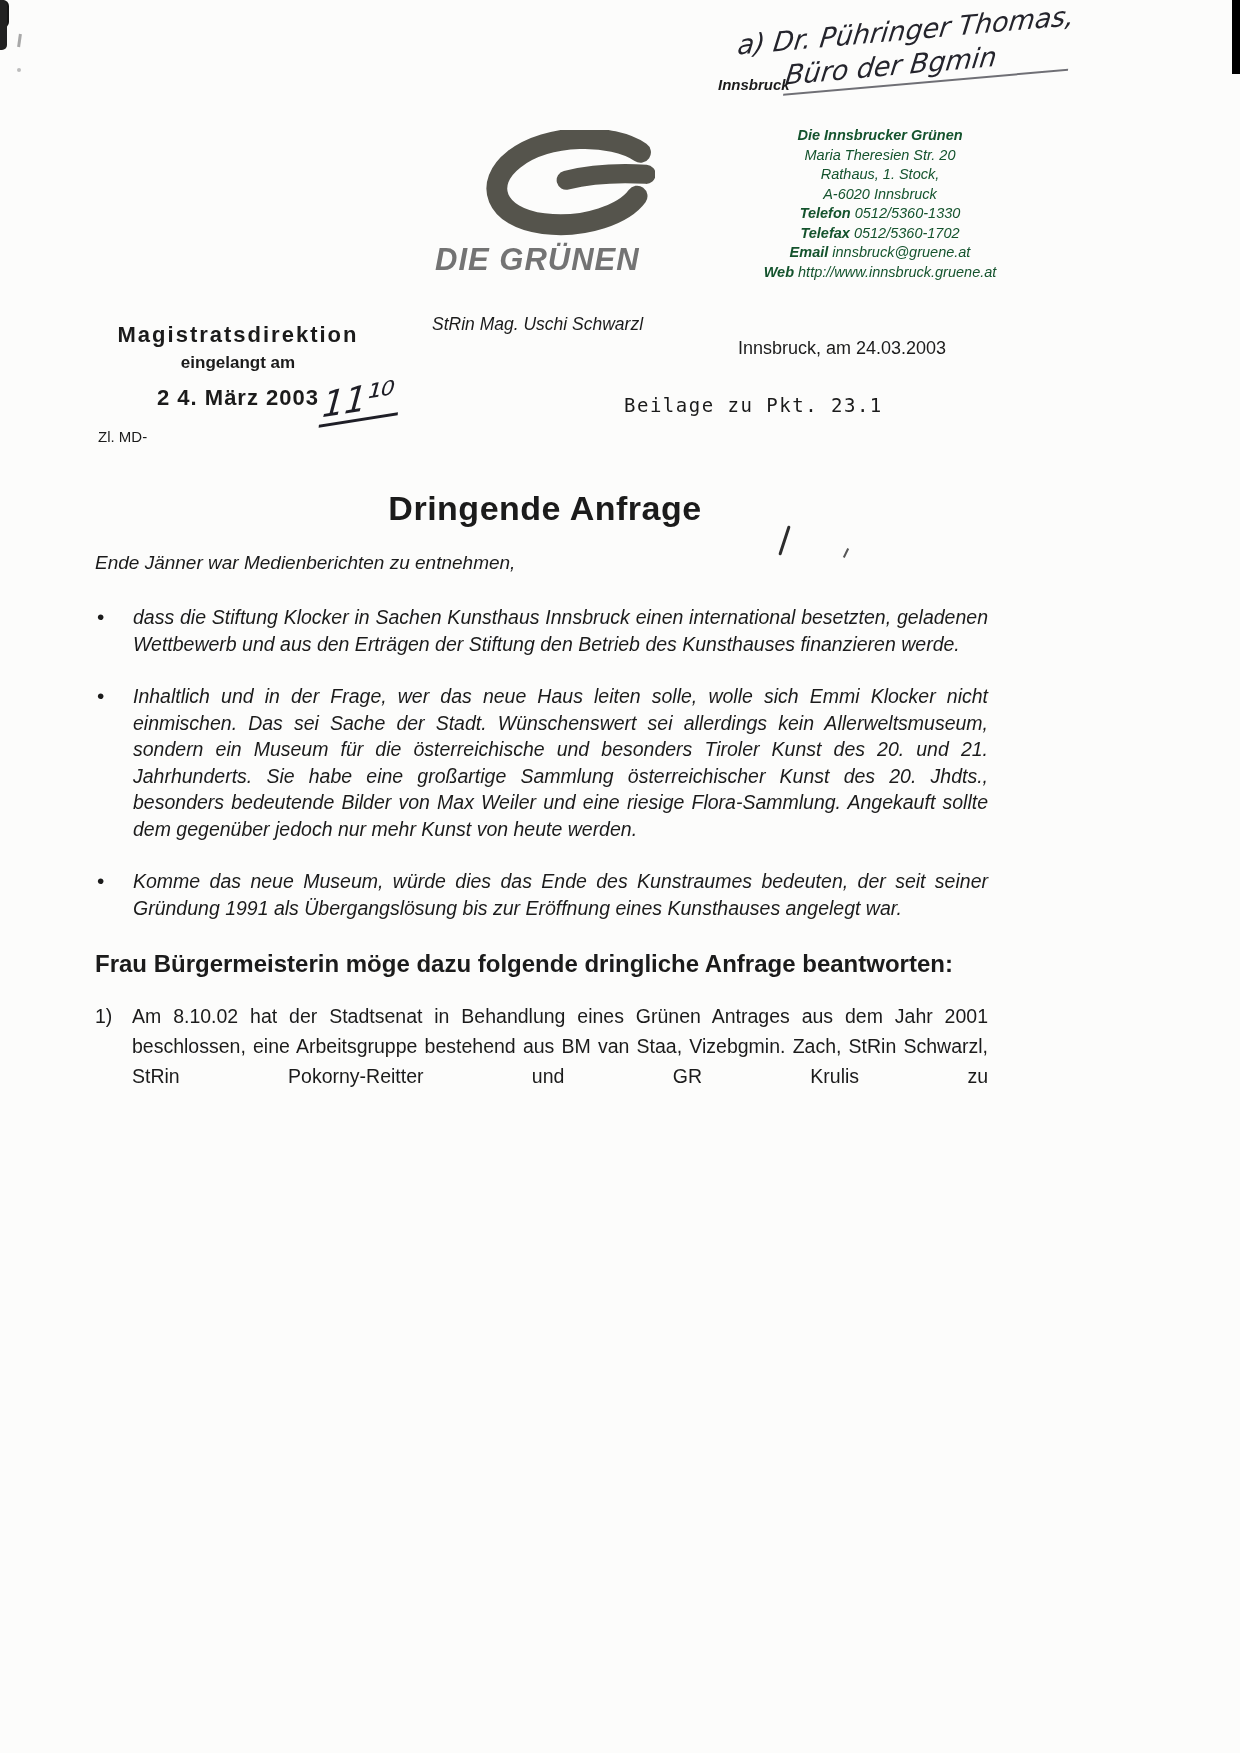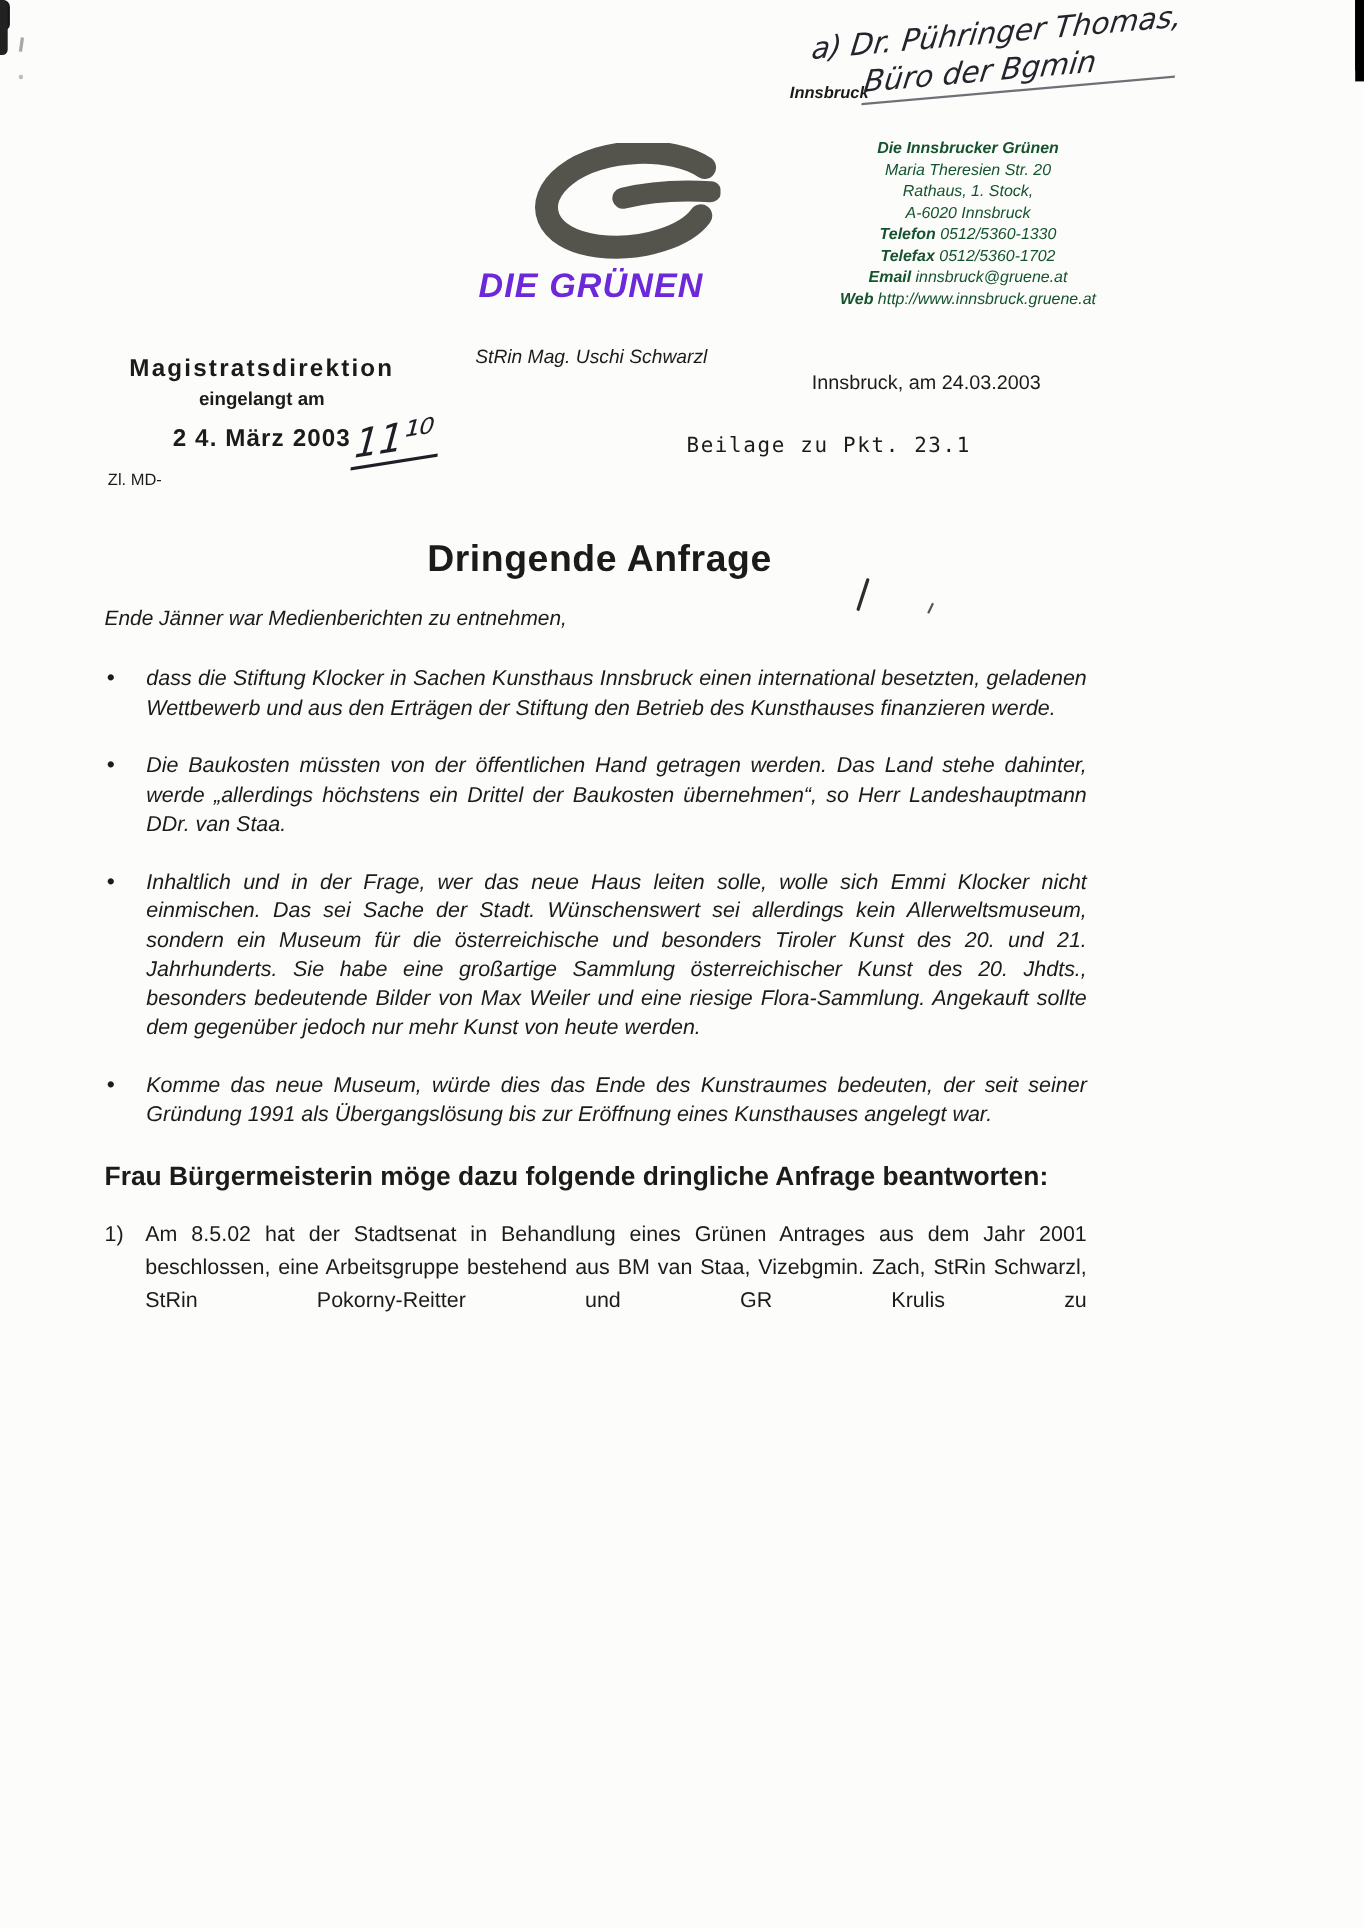--- a/index.html
+++ b/index.html
@@ -40,21 +40,21 @@
     font-style:italic; font-size:35px; color:#1e1e26;
     border-bottom:3px solid #1e1e26; padding:0 5px 0 2px; line-height:38px;
   }
   .hw-slash { position:absolute; left:783px; top:525px; width:3px; height:31px; background:#2d2d2d; transform:rotate(18deg); border-radius:2px; }
   .hw-tick  { position:absolute; left:845px; top:548px; width:2px; height:10px; background:#565656; transform:rotate(26deg); }
   
   .logo-g { position:absolute; left:475px; top:130px; width:180px; height:108px; }
   .wordmark {
     position:absolute; left:435px; top:242px;
     font-size:31px; font-weight:bold; font-style:italic;
-    letter-spacing:1px; color:#6d28d9; white-space:nowrap;
+    letter-spacing:1px; color:#737373; white-space:nowrap;
   }
   
   .letterhead {
     position:absolute; left:728px; top:126px; width:304px;
     text-align:center; font-style:italic;
     font-size:14.5px; line-height:19.5px; color:#14532d;
   }
   .lh-org { font-weight:bold; }
   
   .stamp { position:absolute; left:86px; top:322px; width:304px; text-align:center; }
@@ -150,26 +150,25 @@
 
   <h1 class="doc-title">Dringende Anfrage</h1>
   <div class="hw-slash"></div>
   <div class="hw-tick"></div>
 
   <div class="body-block">
     <p class="intro">Ende Jänner war Medienberichten zu entnehmen,</p>
 
     <ul class="bullets">
       <li>dass die Stiftung Klocker in Sachen Kunsthaus Innsbruck einen international besetzten, geladenen Wettbewerb und aus den Erträgen der Stiftung den Betrieb des Kunsthauses finanzieren werde.</li>
-      <li>Die Baukosten müssten von der öffentlichen Hand getragen werden. Das Land stehe dahinter, werde „allerdings höchstens ein Drittel der Baukosten übernehmen“, so Herr Landeshauptmann DDr. van Staa.</li>
       <li>Inhaltlich und in der Frage, wer das neue Haus leiten solle, wolle sich Emmi Klocker nicht einmischen. Das sei Sache der Stadt. Wünschenswert sei allerdings kein Allerweltsmuseum, sondern ein Museum für die österreichische und besonders Tiroler Kunst des 20. und 21. Jahrhunderts. Sie habe eine großartige Sammlung österreichischer Kunst des 20. Jhdts., besonders bedeutende Bilder von Max Weiler und eine riesige Flora-Sammlung. Angekauft sollte dem gegenüber jedoch nur mehr Kunst von heute werden.</li>
       <li>Komme das neue Museum, würde dies das Ende des Kunstraumes bedeuten, der seit seiner Gründung 1991 als Übergangslösung bis zur Eröffnung eines Kunsthauses angelegt war.</li>
     </ul>
 
     <p class="question-heading">Frau Bürgermeisterin möge dazu folgende dringliche Anfrage beantworten:</p>
 
     <div class="numbered">
       <span class="num">1)</span>
-      <p class="numtext">Am 8.5.02 hat der Stadtsenat in Behandlung eines Grünen Antrages aus dem Jahr 2001 beschlossen, eine Arbeitsgruppe bestehend aus BM van Staa, Vizebgmin. Zach, StRin Schwarzl, StRin Pokorny-Reitter und GR Krulis zu</p>
+      <p class="numtext">Am 8.10.02 hat der Stadtsenat in Behandlung eines Grünen Antrages aus dem Jahr 2001 beschlossen, eine Arbeitsgruppe bestehend aus BM van Staa, Vizebgmin. Zach, StRin Schwarzl, StRin Pokorny-Reitter und GR Krulis zu</p>
     </div>
   </div>
 
 </div>
 
 </body></html>

